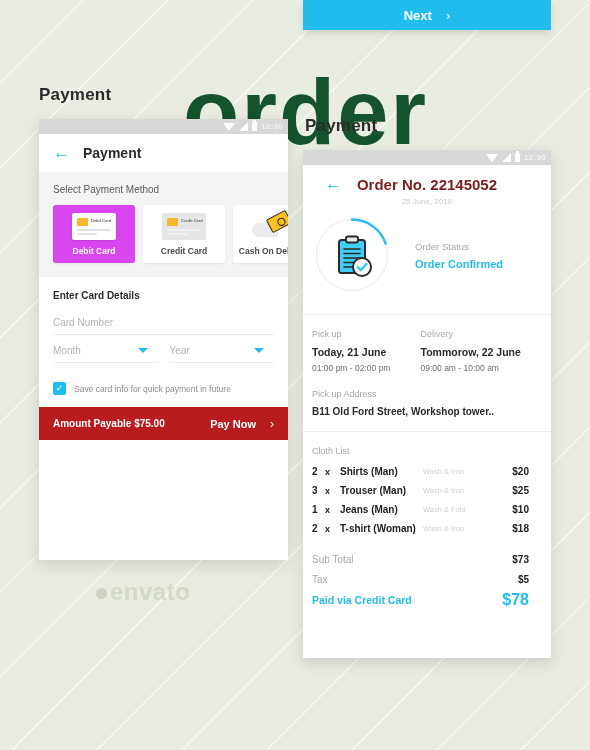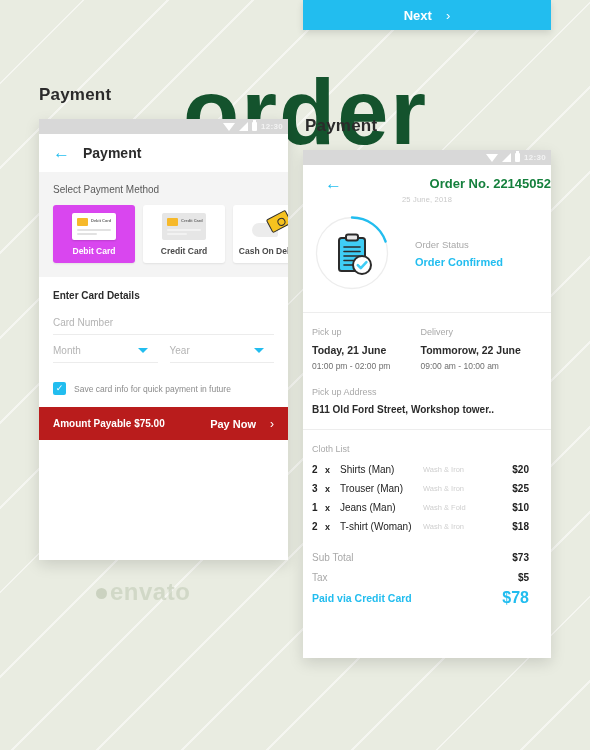--- a/index.html
+++ b/index.html
@@ -206,21 +206,21 @@
   .pay-now { display: flex; align-items: center; gap: 14px; font-size: 11px; font-weight: bold; }
   .pay-now .chev { font-weight: normal; font-size: 12px; }
 
   
   .order-head {
     background: #fff; padding: 11px 0 0 0; position: relative;
     display: flex; align-items: flex-start;
   }
   .order-head .back-arrow { position: absolute; left: 22px; top: 11px; }
   .order-head-mid { width: 100%; text-align: center; }
-  .order-no { font-size: 13px; font-weight: bold; color: #15803d; text-align: right; }
+  .order-no { font-size: 15px; font-weight: bold; color: #7f1d1d; }
   .order-date { font-size: 7.5px; color: #c9c9c9; margin-top: 4px; letter-spacing: .2px; }
 
   .status-row {
     background: #fff; display: flex; align-items: center;
     padding: 12px 0 22px 12px; gap: 26px;
   }
   .status-circle { width: 74px; height: 74px; position: relative; flex: none; }
   .status-text .slabel { font-size: 9.5px; color: #a9a9a9; }
   .status-text .svalue { font-size: 11px; color: #22bdef; font-weight: bold; margin-top: 6px; }
 
@@ -234,21 +234,21 @@
   .col-sub { font-size: 8.5px; color: #6e6e6e; margin-top: 5px; }
   .addr-lbl { font-size: 9px; color: #a9a9a9; margin-top: 16px; }
   .addr-val { font-size: 10px; font-weight: bold; color: #2b2b2b; margin-top: 7px; padding-bottom: 14px; }
 
   .cloth-lbl { font-size: 9px; color: #a9a9a9; padding-bottom: 6px; }
   .cl-row {
     display: flex; align-items: center; height: 19px; font-size: 10px;
   }
   .cl-qty { width: 13px; font-weight: bold; color: #222; }
   .cl-x   { width: 15px; color: #222; font-weight: bold; font-size: 9px; }
-  .cl-name{ flex: 1; font-weight: normal; color: #222; }
+  .cl-name{ flex: 1; font-weight: bold; color: #222; }
   .cl-svc { width: 72px; font-size: 7.5px; color: #cfcfcf; }
   .cl-price { width: 34px; text-align: right; font-weight: bold; color: #222; }
 
   .tot-row { display: flex; align-items: center; height: 18px; font-size: 10px; margin-top: 2px; }
   .tot-lbl { flex: 1; color: #a9a9a9; }
   .tot-val { font-weight: bold; color: #222; }
   .paid-row { display: flex; align-items: center; height: 30px; padding-bottom: 6px; }
   .paid-lbl { flex: 1; font-size: 10.5px; font-weight: bold; color: #22bdef; }
   .paid-val { font-size: 16px; font-weight: bold; color: #22bdef; }
   .spacer-top { height: 10px; }

